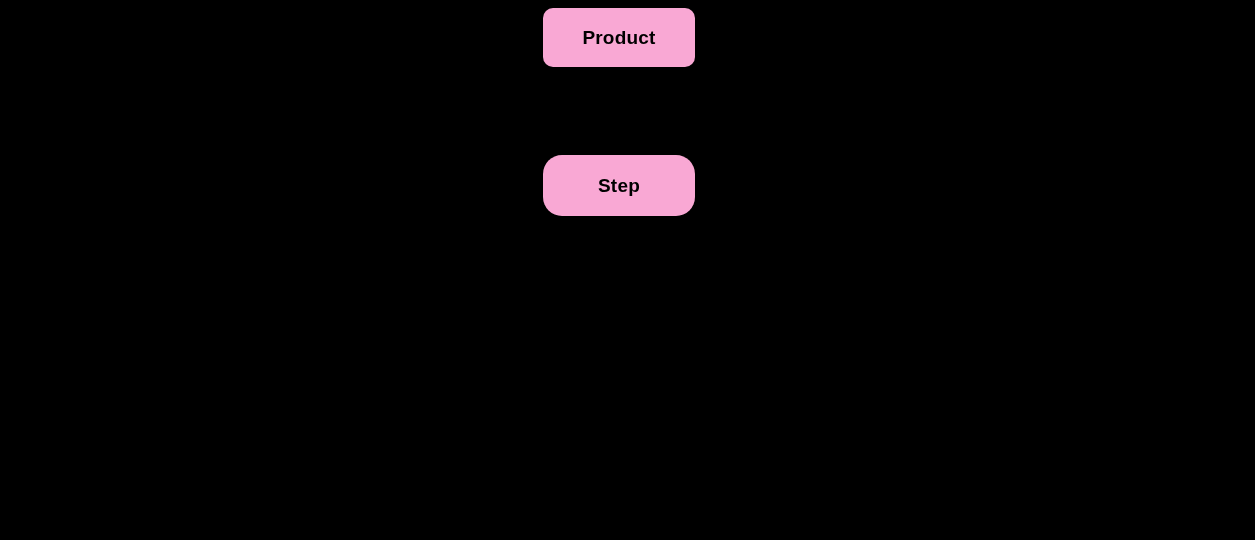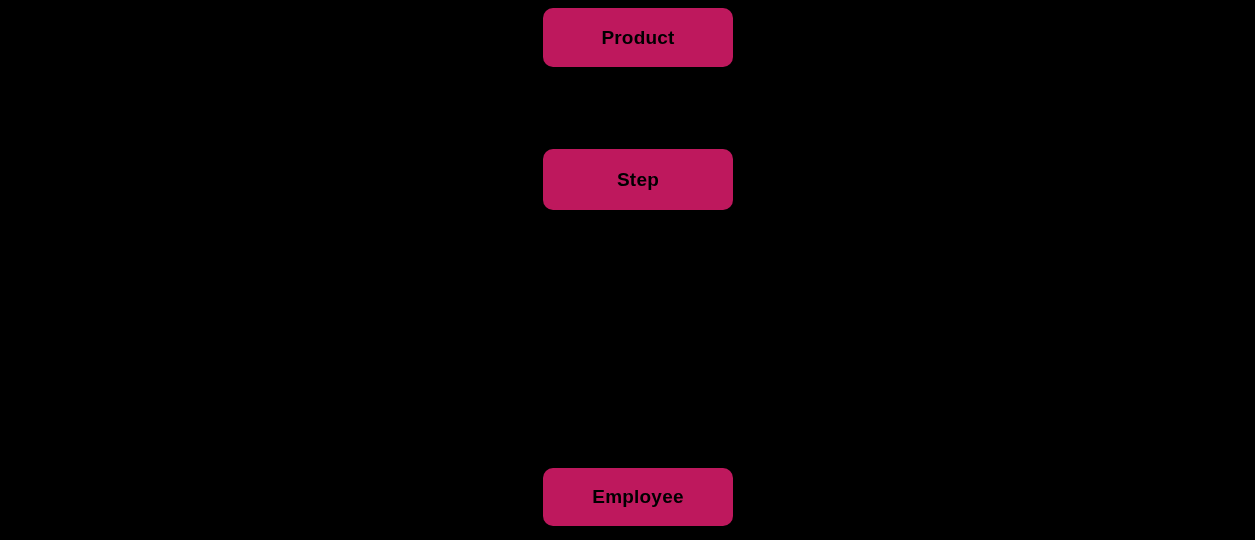--- a/index.html
+++ b/index.html
@@ -10,50 +10,47 @@
     position: relative;
     width: 1255px;
     height: 540px;
     background: #000000;
     overflow: hidden;
     font-family: "Liberation Sans", "DejaVu Sans", sans-serif;
   }
   .node {
     position: absolute;
     left: 543px;
-    width: 190px;
-    background: #be185d;
+    width: 152px;
+    background: #f9a8d4;
     border-radius: 10px;
     display: flex;
     align-items: center;
     justify-content: center;
     box-sizing: border-box;
   }
   .node-label {
     font-weight: bold;
     font-size: 19px;
     color: #000000;
     letter-spacing: 0.2px;
   }
   .node-product  { top: 8px;   height: 59px; }
-  .node-step     { top: 149px; height: 61px; }
+  .node-step     { top: 155px; height: 61px; border-radius: 19px; }
   .node-resource { top: 351px; height: 60px; }
   .node-employee { top: 468px; height: 58px; }
 </style>
 </head>
 <body>
 
 <div class="canvas">
 
   <div class="node node-product">
     <span class="node-label">Product</span>
   </div>
 
   <div class="node node-step">
     <span class="node-label">Step</span>
   </div>
 
 
-  <div class="node node-employee">
-    <span class="node-label">Employee</span>
-  </div>
 
 </div>
 
 </body></html>

